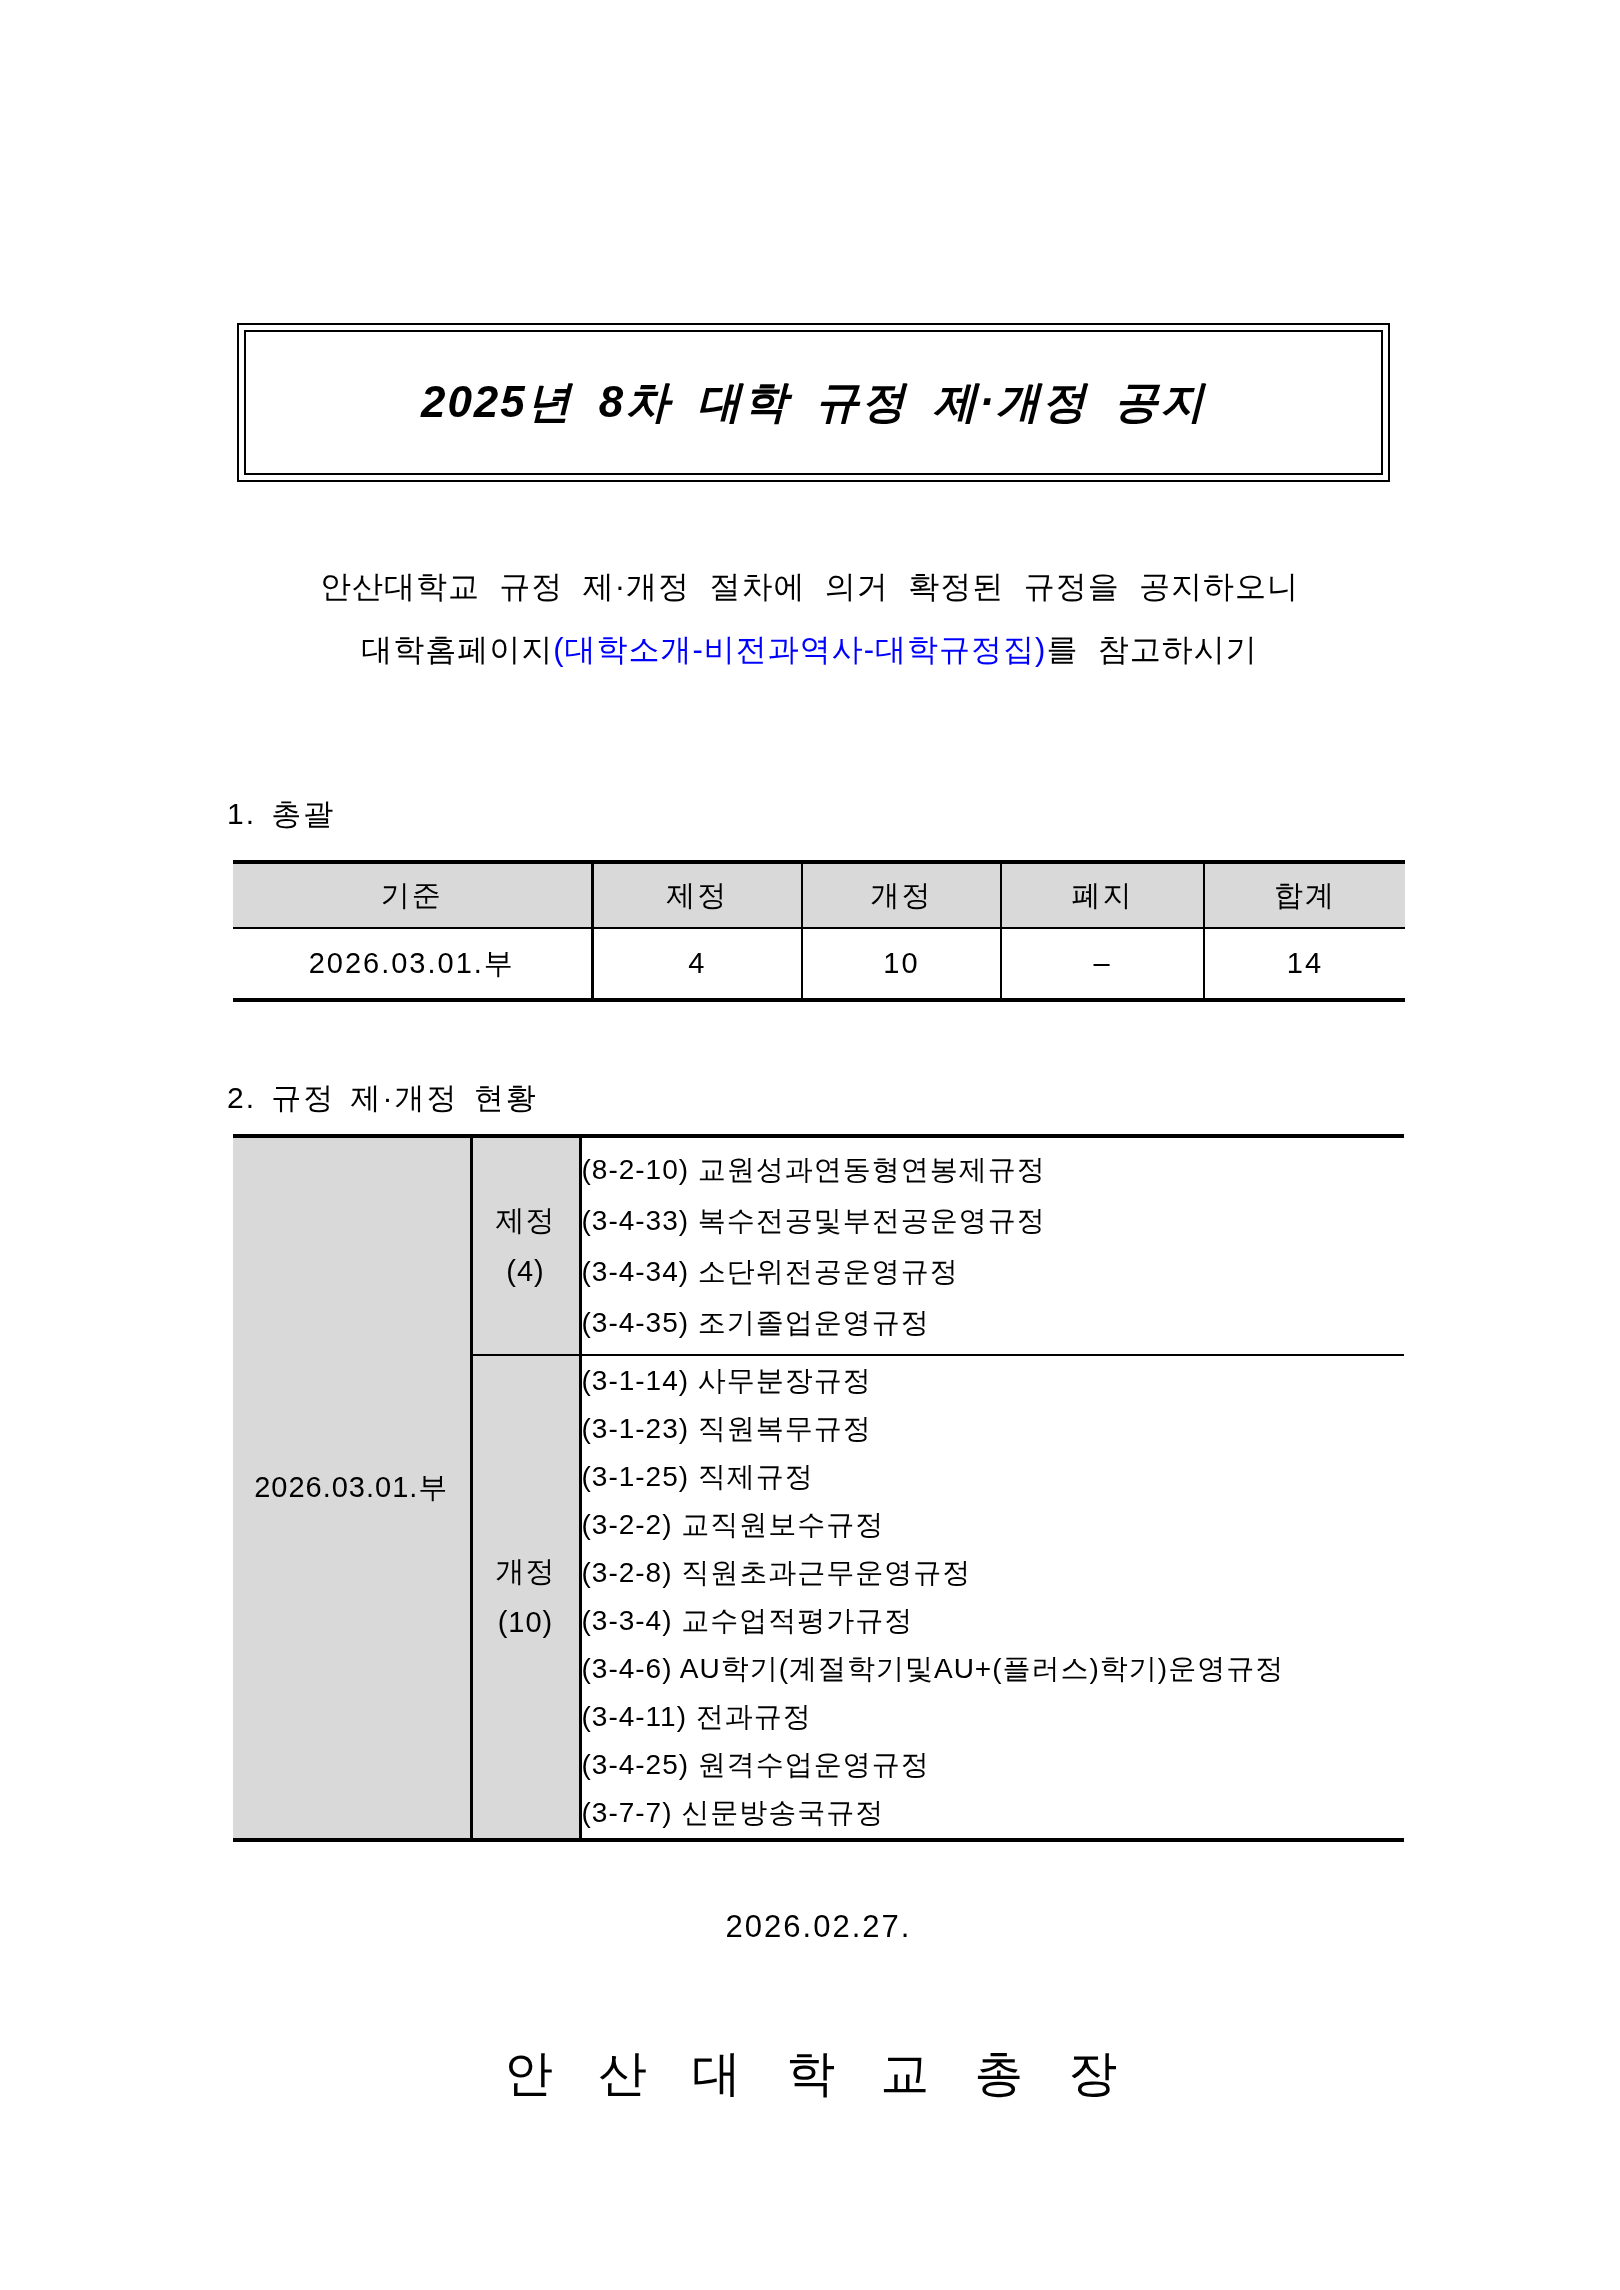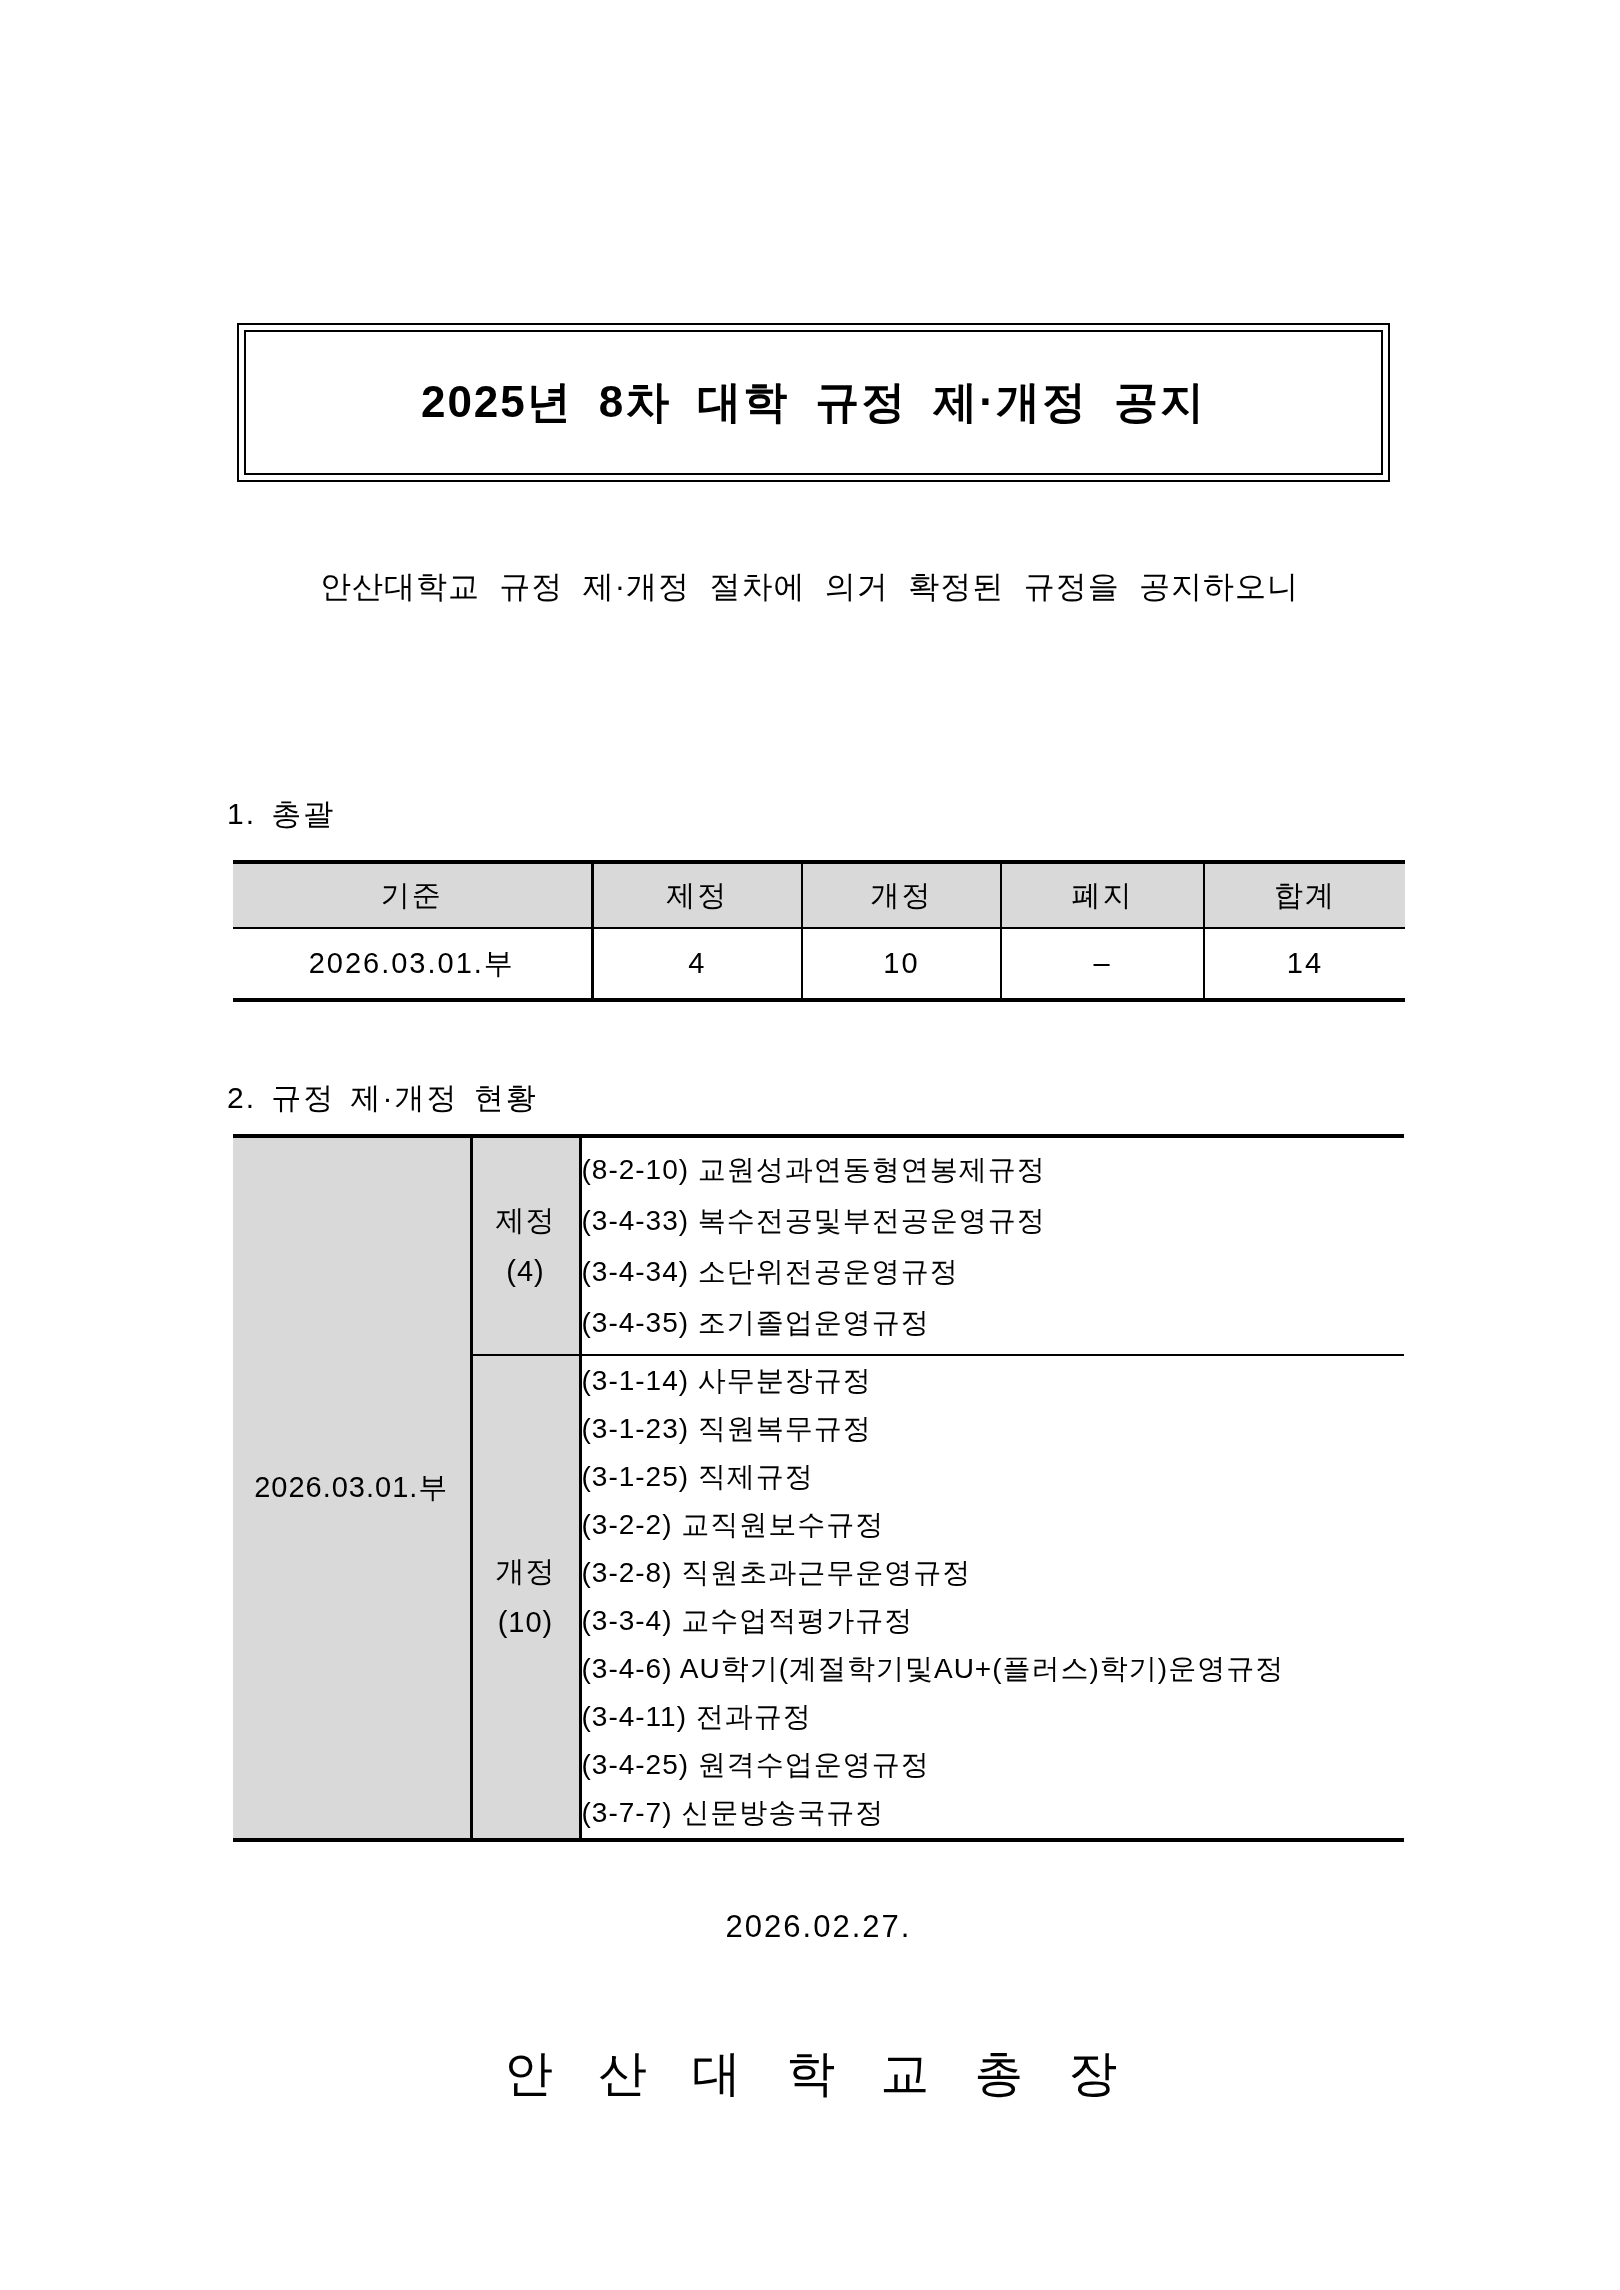--- a/index.html
+++ b/index.html
@@ -16,21 +16,21 @@
     font-family:"Liberation Sans","DejaVu Sans",sans-serif;
     overflow:hidden;
   }
   
   .title-box{
     position:absolute;left:237px;top:323px;width:1153px;height:159px;
     box-sizing:border-box;border:2px solid #000;
   }
   .title-inner{
     position:absolute;inset:4.9px;border:2px solid #000;
-    display:flex;align-items:center;justify-content:center;
+    display:flex;align-items:center;justify-content:center;font-style:italic;
   }
   .title-text{
     font-size:44px;font-weight:bold;letter-spacing:2px;word-spacing:11.8px;
     white-space:nowrap;
   }
   
   .intro{
     position:absolute;left:153px;top:555px;width:1313px;
     text-align:center;font-size:31px;line-height:63px;
     letter-spacing:1px;word-spacing:9.8px;
@@ -99,20 +99,21 @@
 <div class="page">
 
   <div class="title-box">
     <div class="title-inner">
       <span class="title-text">2025년 8차 대학 규정 제·개정 공지</span>
     </div>
   </div>
 
   <div class="intro">
     <div class="intro-line">안산대학교 규정 제·개정 절차에 의거 확정된 규정을 공지하오니</div>
+    <div class="intro-line"><span>대학홈페이지</span><span class="link-blue">(대학소개-비전과역사-대학규정집)</span><span>를 참고하시기</span></div>
   </div>
 
   <h2 class="section-heading heading1">1. 총괄</h2>
 
   <table class="table1">
     <colgroup>
       <col style="width:359px">
         <col style="width:210px">
         <col style="width:199px">
         <col style="width:203px">

